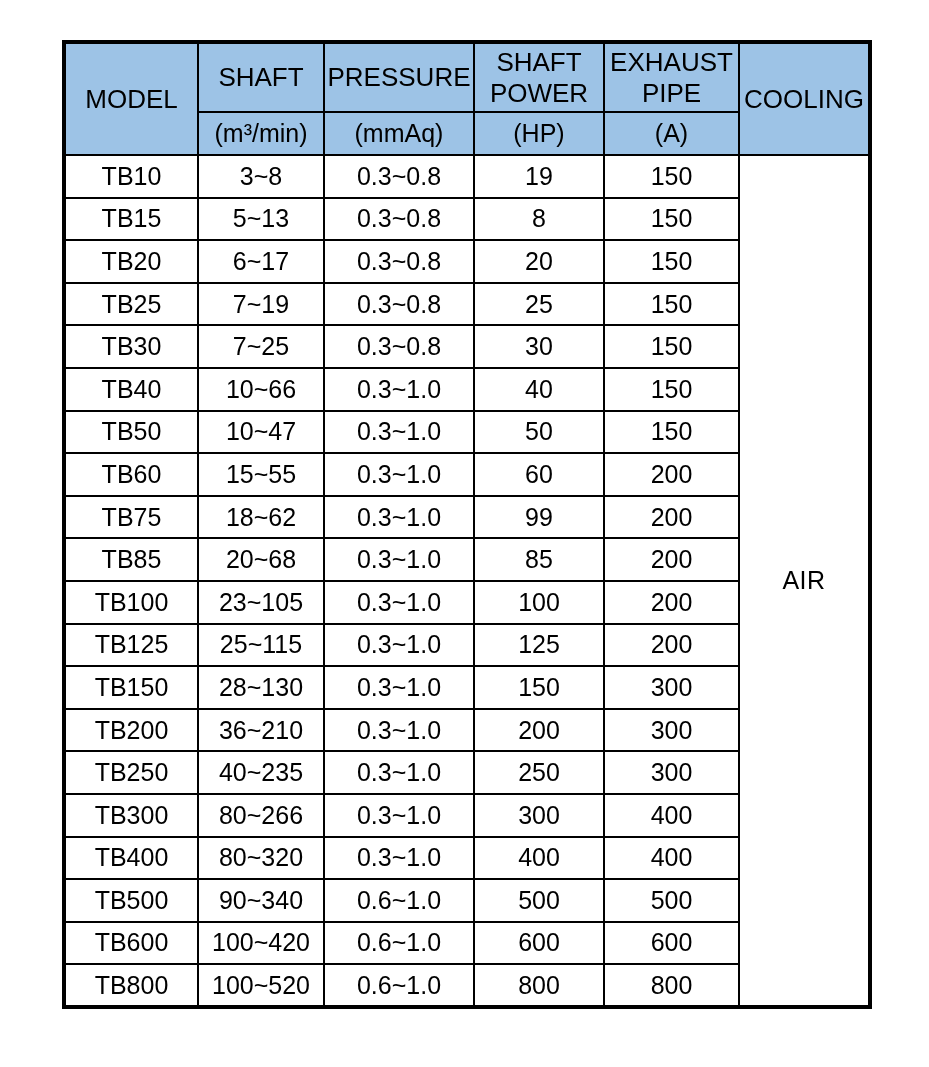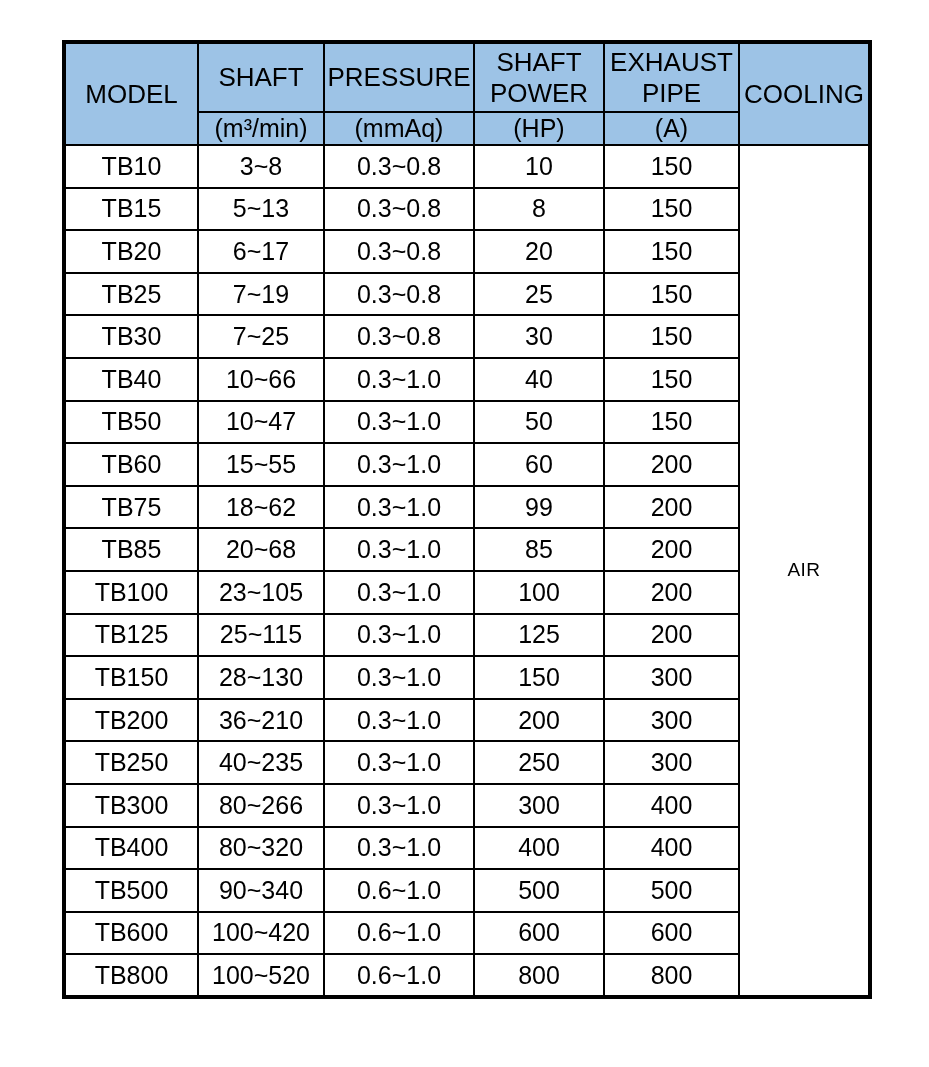--- a/index.html
+++ b/index.html
@@ -38,29 +38,29 @@
     padding: 0;
     overflow: hidden;
   }
   thead th {
     background: var(--header-bg);
     font-weight: 400;
     font-size: 26px;
     line-height: 1.18;
   }
   tr.header-main th { height: 70px; }
-  tr.header-units th { height: 33px; font-size: 25px; }
+  tr.header-units th { height: 43px; font-size: 25px; }
   tbody td {
     height: 42.6px;
     font-size: 25px;
     font-weight: 400;
     background: var(--page-bg);
   }
   td.cooling-cell {
-    font-size: 19px;
+    font-size: 25px;
     letter-spacing: 0.5px;
   }
   th.wrap { padding: 0 14px; }
 </style>
 </head>
 <body>
 
 <div class="page">
   <table class="spec-table">
     <colgroup>
@@ -85,21 +85,21 @@
         <th>(mmAq)</th>
         <th>(HP)</th>
         <th>(A)</th>
       </tr>
     </thead>
     <tbody>
         <tr>
           <td>TB10</td>
           <td>3~8</td>
           <td>0.3~0.8</td>
-          <td>10</td>
+          <td>19</td>
           <td>150</td>
           <td rowspan="20" class="cooling-cell">AIR</td>
         </tr>
         <tr>
           <td>TB15</td>
           <td>5~13</td>
           <td>0.3~0.8</td>
           <td>8</td>
           <td>150</td>
         </tr>

